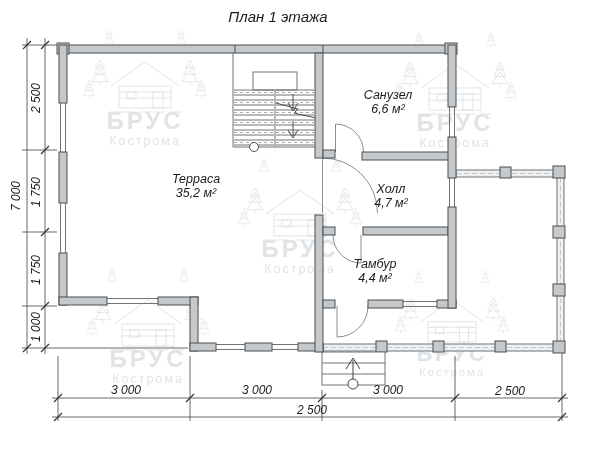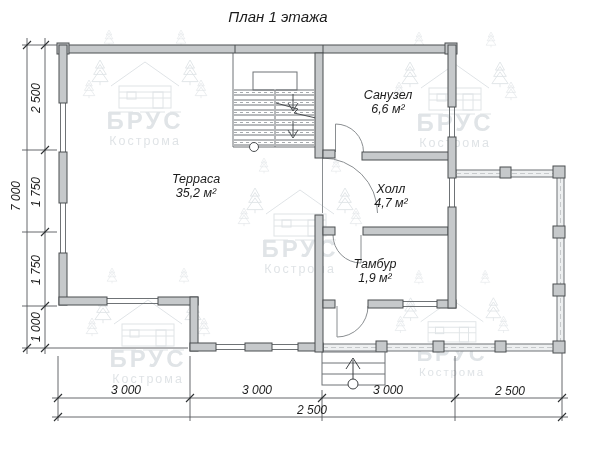--- a/index.html
+++ b/index.html
@@ -177,21 +177,21 @@
   <div class="lbl" style="left:388px;top:102px">
     <div>Санузел</div>
     <div>6,6 м²</div>
   </div>
   <div class="lbl" style="left:391px;top:196px">
     <div>Холл</div>
     <div>4,7 м²</div>
   </div>
   <div class="lbl" style="left:375px;top:271px">
     <div>Тамбур</div>
-    <div>1,9 м²</div>
+    <div>4,4 м²</div>
   </div>
 
   <div class="dim v" style="left:36px;top:98px">2 500</div>
   <div class="dim v" style="left:36px;top:192px">1 750</div>
   <div class="dim v" style="left:36px;top:270px">1 750</div>
   <div class="dim v" style="left:36px;top:327px">1 000</div>
   <div class="dim v" style="left:16px;top:196px">7 000</div>
 
   <div class="dim h" style="left:126px;top:390px">3 000</div>
   <div class="dim h" style="left:257px;top:390px">3 000</div>

